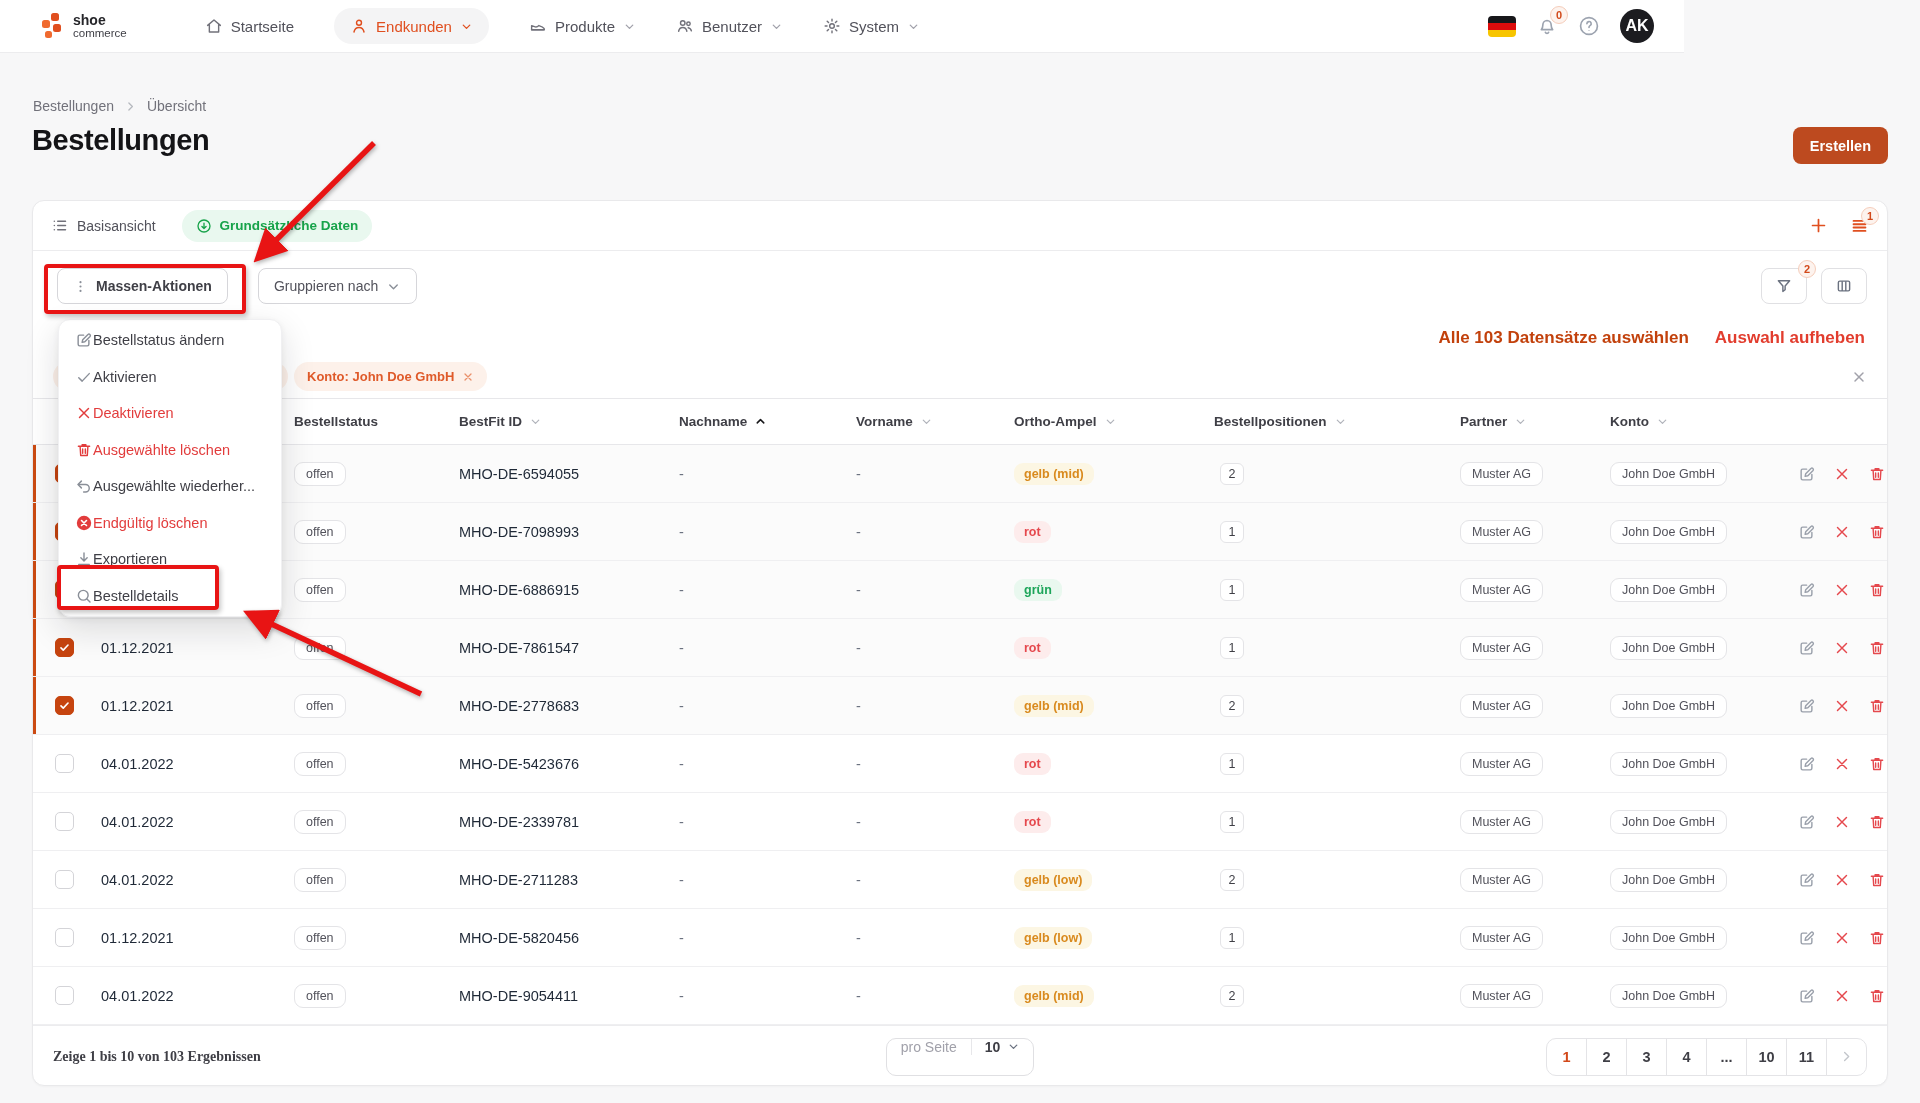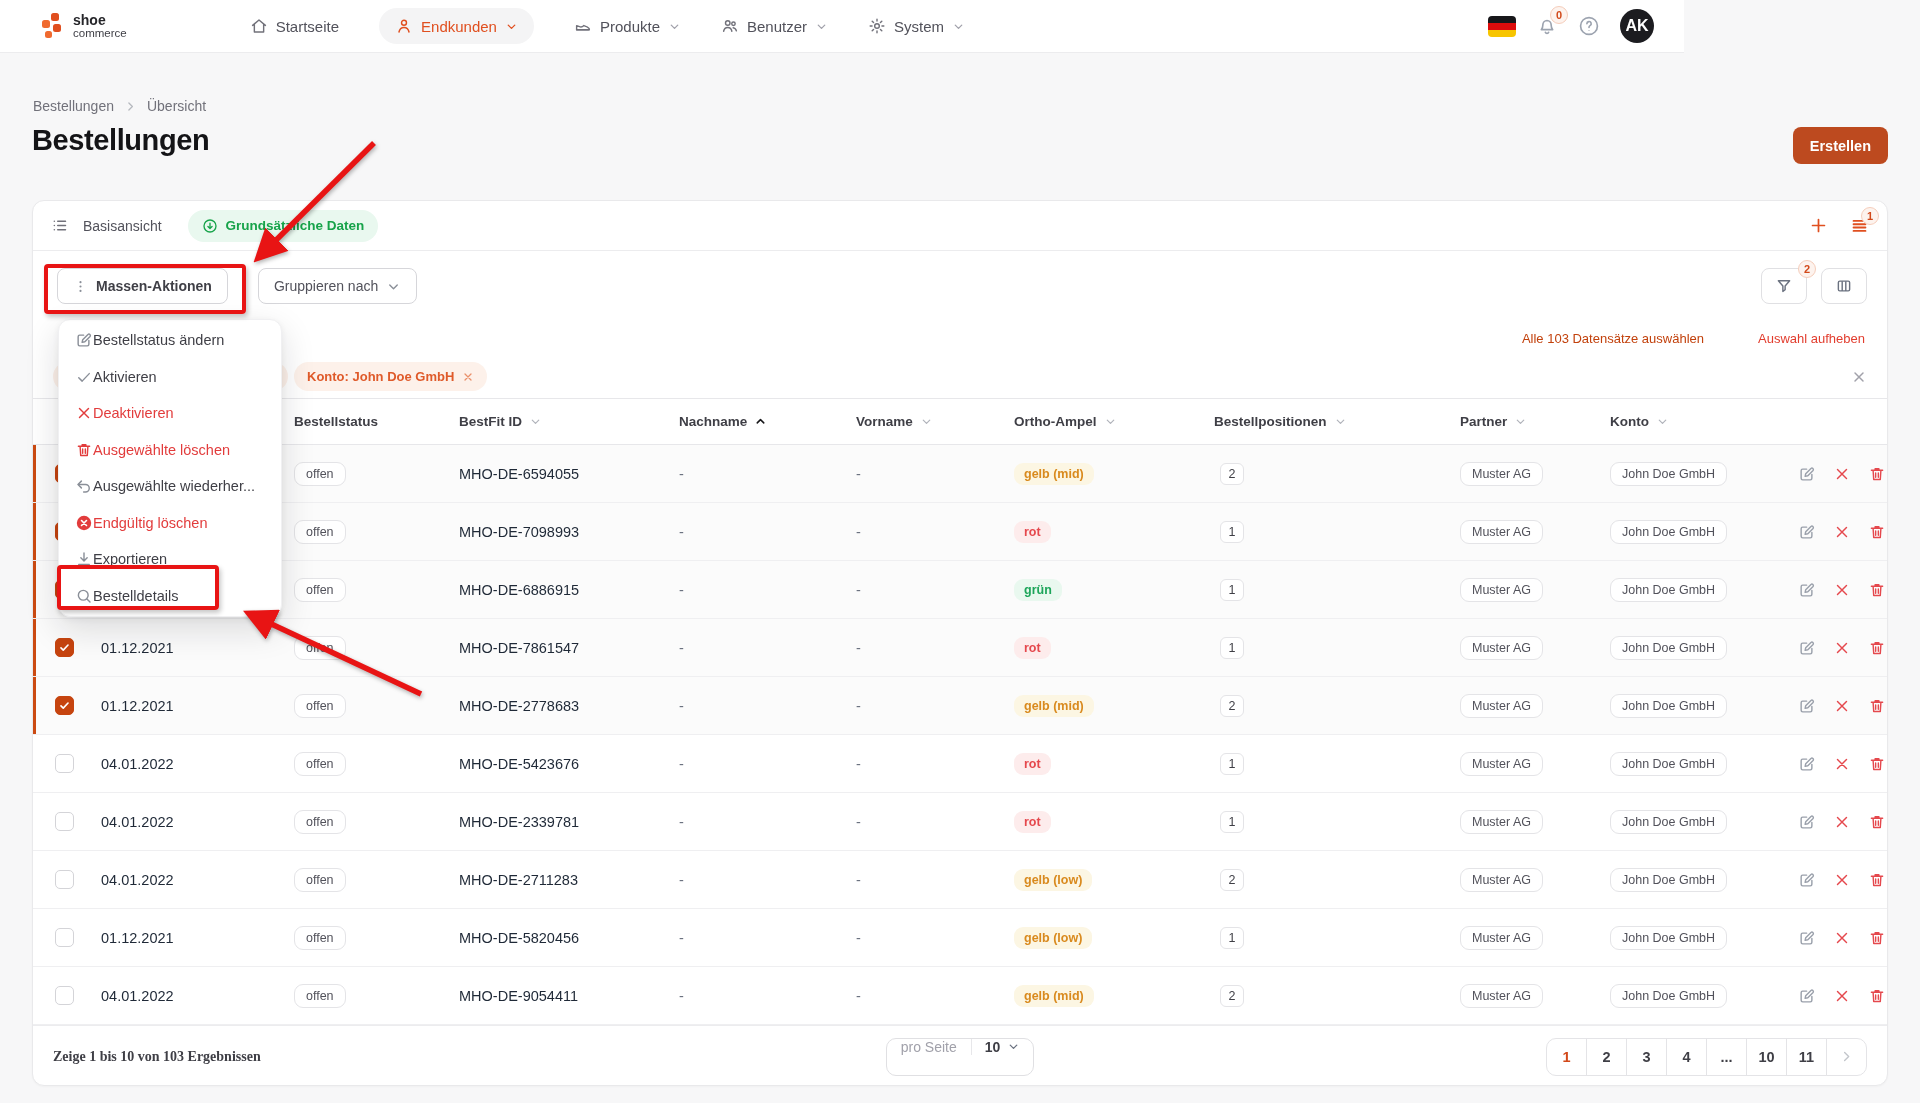--- a/index.html
+++ b/index.html
@@ -7,21 +7,21 @@
   body {
     font-family: "Liberation Sans", sans-serif;
     background:#f7f7f8; color:#18181b; position:relative; overflow:hidden;
     -webkit-font-smoothing:antialiased;
   }
   svg { display:block; }
   .icon svg, .nicon svg { width:100%; height:100%; }
 
   
   .navbar { position:absolute; top:0; left:0; width:1684px; height:53px; background:#fff;
-    border-bottom:1px solid #ececee; display:flex; align-items:center; padding:0 30px 0 42px; z-index:10;gap:45px;}
+    border-bottom:1px solid #ececee; display:flex; align-items:center; padding:0 30px 0 42px; z-index:10;}
   .logo { display:flex; align-items:center; gap:9px; margin-right:78px; }
   .logo-txt { line-height:1.05; color:#26262a; }
   .logo-txt .l1 { font-size:14px; font-weight:700; }
   .logo-txt .l2 { font-size:11.5px; color:#3f3f46; }
   .nav-items { display:flex; align-items:center; gap:40px; }
   .nav-item { display:flex; align-items:center; gap:8px; font-size:15px; font-weight:500; color:#52525b; cursor:pointer; }
   .nav-item .nicon { width:18px; height:18px; color:#71717a; }
   .nav-item .chev { width:13px; height:13px; color:#a1a1aa; }
   .nav-item.active { background:#f4f4f5; border-radius:999px; padding:9px 16px; color:#e04f1f; }
   .nav-item.active .nicon, .nav-item.active .chev { color:#e04f1f; }
@@ -43,21 +43,21 @@
   .create-btn { position:absolute; right:32px; top:127px; height:37px; padding:0 17px; background:#bd4a1f;
     color:#fff; font-size:14.5px; font-weight:600; border:none; border-radius:8px;
     display:flex; align-items:center; cursor:pointer; font-family:inherit; }
 
   
   .card { position:absolute; left:32px; top:200px; width:1856px; height:886px; background:#fff;
     border:1px solid #e9e9eb; border-radius:12px; box-shadow:0 1px 2px rgba(0,0,0,.03);
     display:flex; flex-direction:column; overflow:hidden; }
 
   .viewbar { height:50px; flex:0 0 50px; display:flex; align-items:center; padding:0 18px; border-bottom:1px solid #ececee; }
-  .view-item { display:flex; align-items:center; gap:15px; font-size:14px; font-weight:500; color:#52525b; cursor:pointer; }
+  .view-item { display:flex; align-items:center; gap:9px; font-size:14px; font-weight:500; color:#52525b; cursor:pointer; }
   .view-item .icon { width:17px; height:17px; color:#71717a; }
   .dataset-pill { margin-left:26px; display:flex; align-items:center; gap:8px; background:#e9f8ef; color:#17a34a;
     font-size:13.5px; font-weight:600; border-radius:999px; padding:8px 14px; cursor:pointer; }
   .dataset-pill .icon { width:16px; height:16px; }
   .viewbar-right { margin-left:auto; display:flex; align-items:center; gap:22px; color:#e04f1f; }
   .vb-icon { position:relative; width:19px; height:19px; cursor:pointer; }
 
   .toolbar { height:70px; flex:0 0 70px; display:flex; align-items:center; padding:0 20px; gap:10px; }
   .btn { display:flex; align-items:center; gap:8px; background:#fff; border:1px solid #d6d6da; border-radius:8px;
     height:36px; padding:0 15px; font-size:14px; font-weight:600; color:#3f3f46; cursor:pointer; font-family:inherit; }
@@ -68,21 +68,21 @@
   .search-box { position:relative; width:252px; }
   .search-box input { width:100%; height:36px; border:1px solid #d6d6da; border-radius:8px; padding:0 12px 0 36px;
     font-size:14px; color:#3f3f46; font-family:inherit; outline:none; background:#fff; }
   .search-box input::placeholder { color:#a1a1aa; }
   .search-box .icon { position:absolute; left:11px; top:9px; width:17px; height:17px; color:#9ca3af; }
   .sq-btn { position:relative; width:46px; height:36px; border:1px solid #e0e0e3; border-radius:8px; background:#fff;
     display:flex; align-items:center; justify-content:center; color:#6b7280; cursor:pointer; }
   .sq-btn .icon { width:18px; height:18px; }
 
   .selection-row { height:34px; flex:0 0 34px; display:flex; align-items:center; justify-content:flex-end; gap:26px; padding:0 22px; }
-  .sel-link { font-size:13px; font-weight:400; cursor:pointer;margin-left:28px; }
+  .sel-link { font-size:17px; font-weight:700; cursor:pointer; }
   .sel-link.orange { color:#c2410c; }
   .sel-link.red { color:#e23d2e; }
 
   .chip-row { height:44px; flex:0 0 44px; display:flex; align-items:center; padding:0 20px; border-bottom:1px solid #e7e7ea; }
   .chip { display:flex; align-items:center; gap:8px; background:#fdf1ea; color:#df5a2a; border-radius:999px;
     height:29px; padding:0 13px; font-size:13px; font-weight:600; cursor:pointer; white-space:nowrap; }
   .chip .x { width:12px; height:12px; color:#e9906b; }
   .chip.partial { width:235px; }
   .chip-row .row-close { margin-left:auto; width:16px; height:16px; color:#a1a1aa; cursor:pointer; }
 

